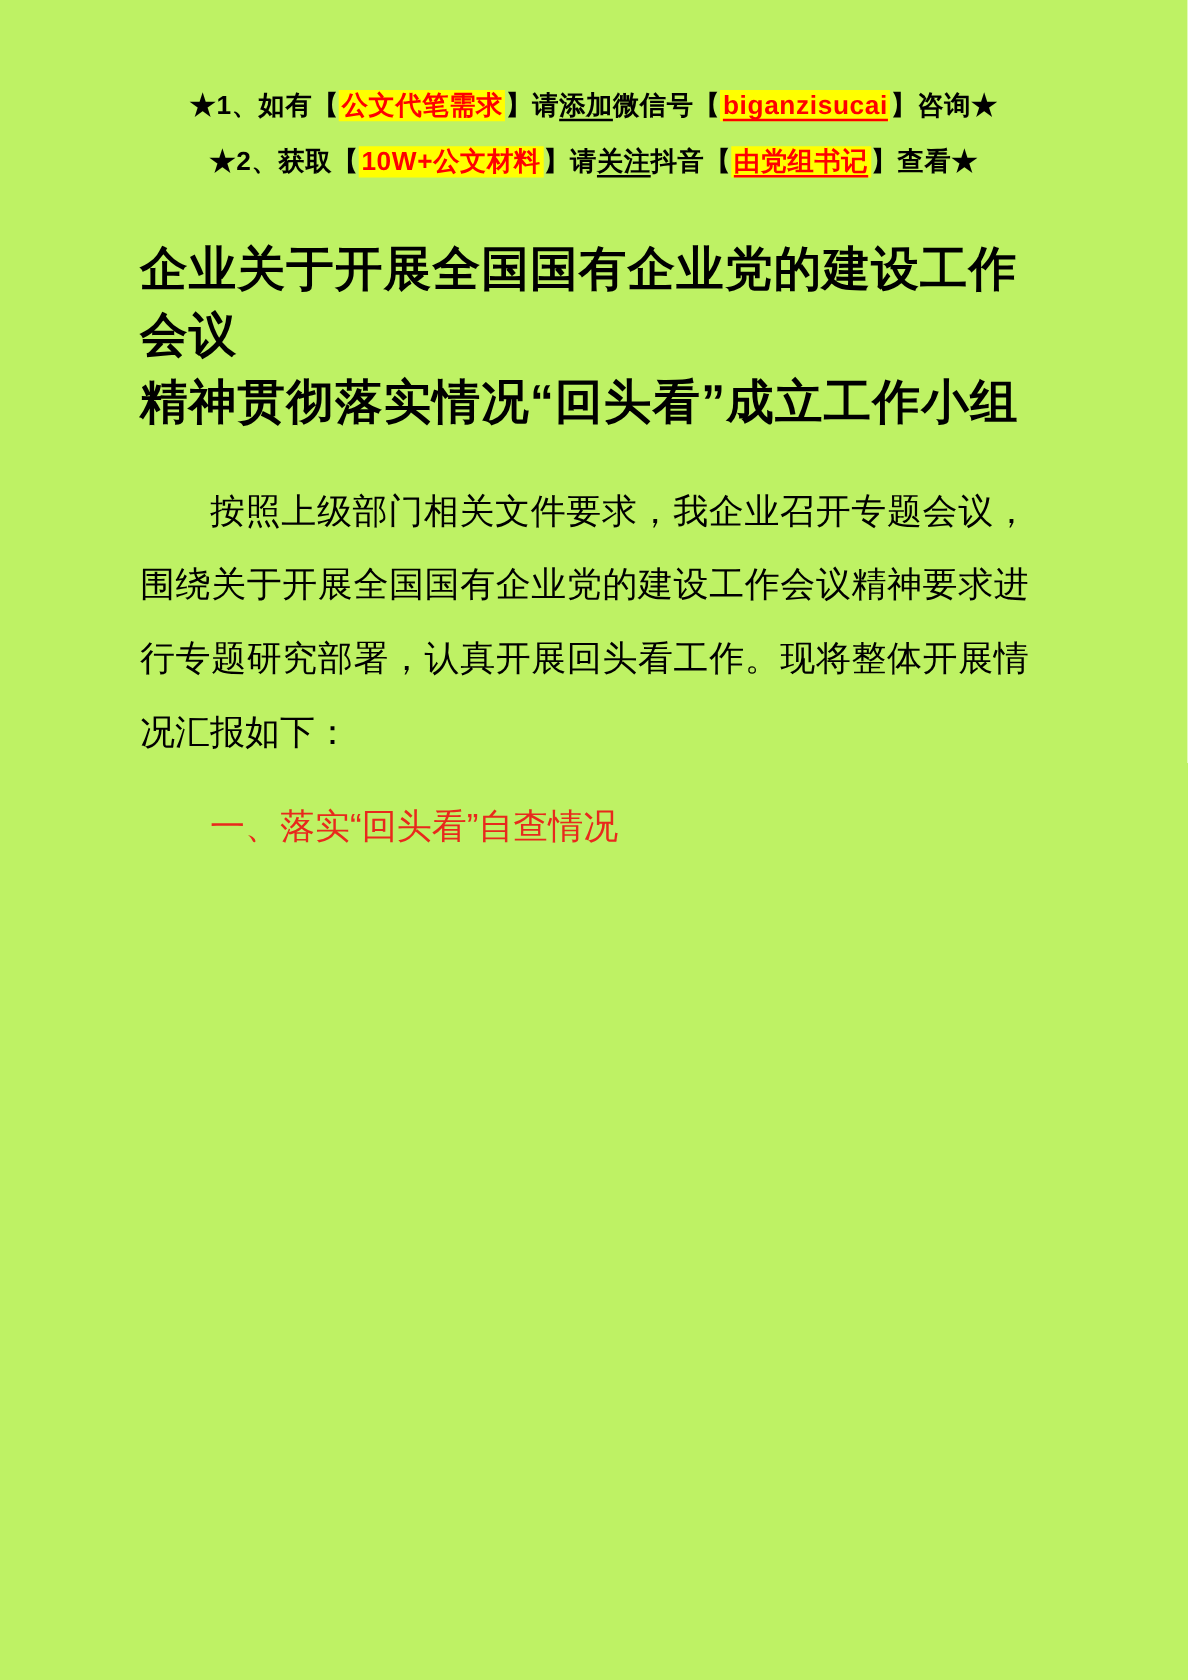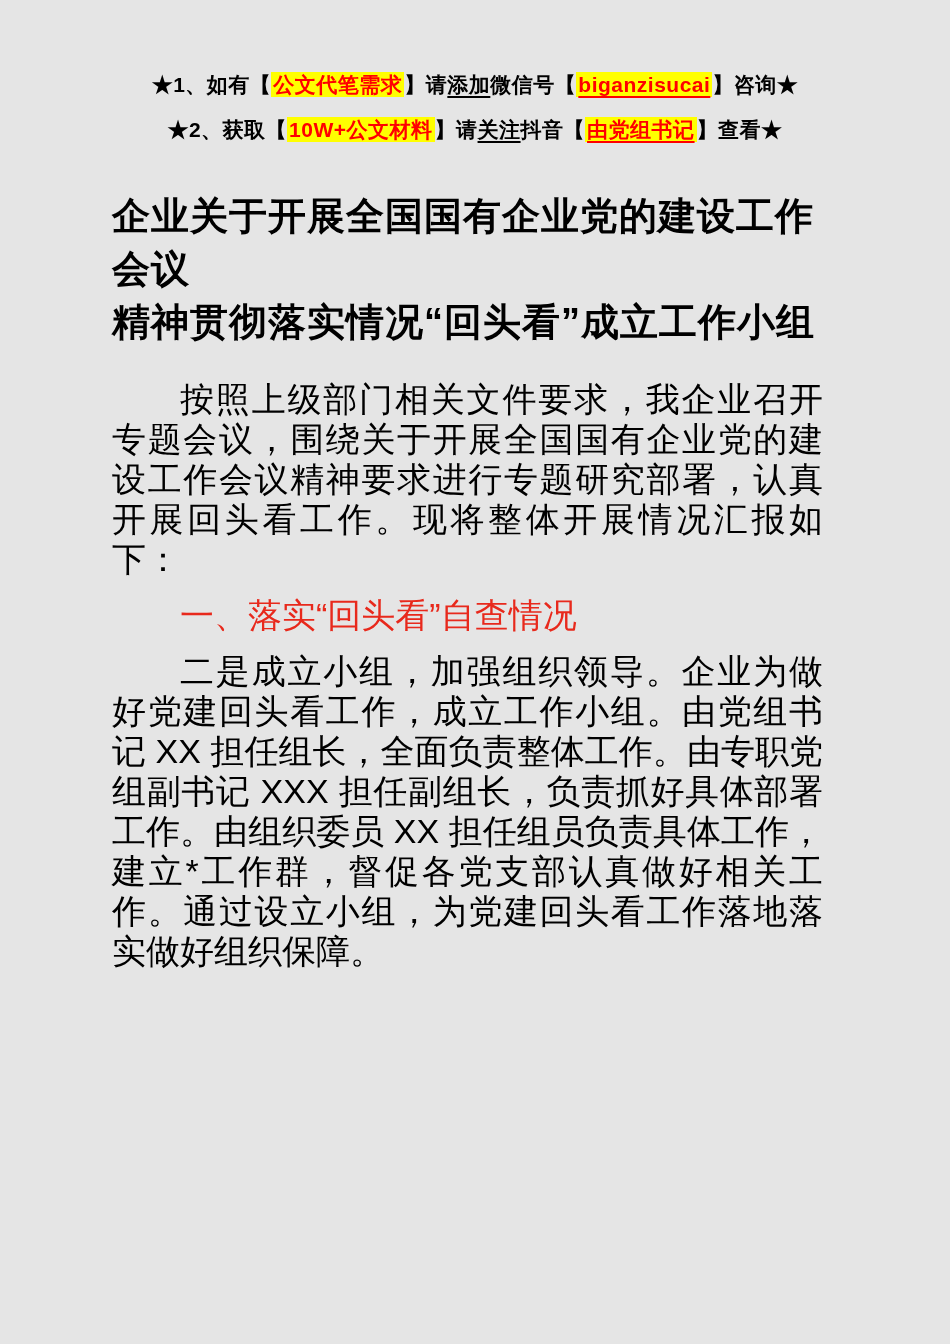--- a/index.html
+++ b/index.html
@@ -1,20 +1,20 @@
 <!DOCTYPE html>
 <html><head>
 <meta charset="utf-8">
 <style>
   html, body { margin: 0; padding: 0; background: #ffffff; }
   .page {
     width: 950px;
     height: 1344px;
     margin: 0 auto;
-    background: #e5e5e5;
+    background: #bef264;
     font-family: "Liberation Sans", sans-serif;
     color: #000000;
     overflow: hidden;
     box-sizing: border-box;
   }
   .content { padding: 0 112px; }
 
   
   .promo { text-align: center; }
   .promo-top { padding-top: 62px; }
@@ -39,25 +39,25 @@
     text-align: left;
     font-size: 38px;
     font-weight: 900;
     line-height: 53px;
     letter-spacing: 1px;
   }
   .title-line { display: block; }
 
   
   .body p, .body h2 {
-    font-size: 34px;
+    font-size: 28px;
     font-weight: normal;
     text-align: justify;
     text-indent: 2em;
-    line-height: 40px;
+    line-height: 59px;
     margin: 16px 15px 0 0;
   }
   .body p:first-child { margin-top: 30px; }
   .section-heading {
     color: #e8291c;
     font-weight: normal;
   }
 </style>
 </head>
 <body>
@@ -72,17 +72,16 @@
   <div class="content">
 
     <h1 class="title">
       <span class="title-line">企业关于开展全国国有企业党的建设工作会议</span>
       <span class="title-line">精神贯彻落实情况“回头看”成立工作小组</span>
     </h1>
 
     <div class="body">
       <p>按照上级部门相关文件要求，我企业召开专题会议，围绕关于开展全国国有企业党的建设工作会议精神要求进行专题研究部署，认真开展回头看工作。现将整体开展情况汇报如下：</p>
       <h2 class="section-heading">一、落实“回头看”自查情况</h2>
-      <p>二是成立小组，加强组织领导。企业为做好党建回头看工作，成立工作小组。由党组书记 XX 担任组长，全面负责整体工作。由专职党组副书记 XXX 担任副组长，负责抓好具体部署工作。由组织委员 XX 担任组员负责具体工作，建立*工作群，督促各党支部认真做好相关工作。通过设立小组，为党建回头看工作落地落实做好组织保障。</p>
     </div>
   </div>
 
 </div>
 
 </body></html>

